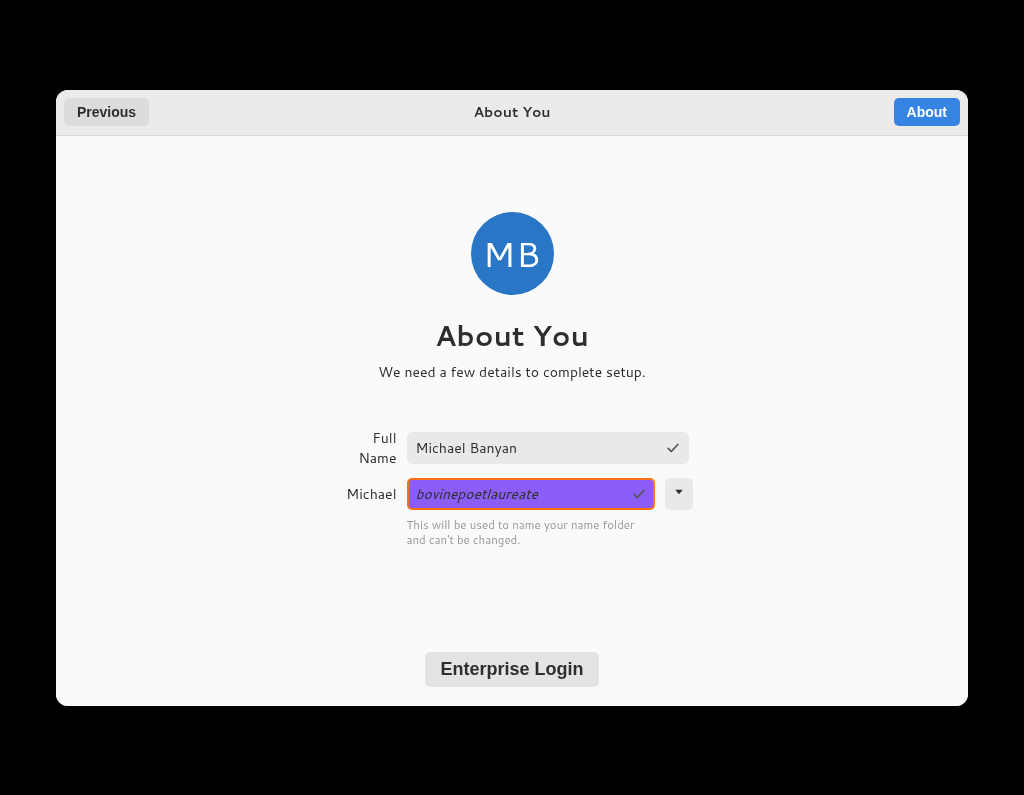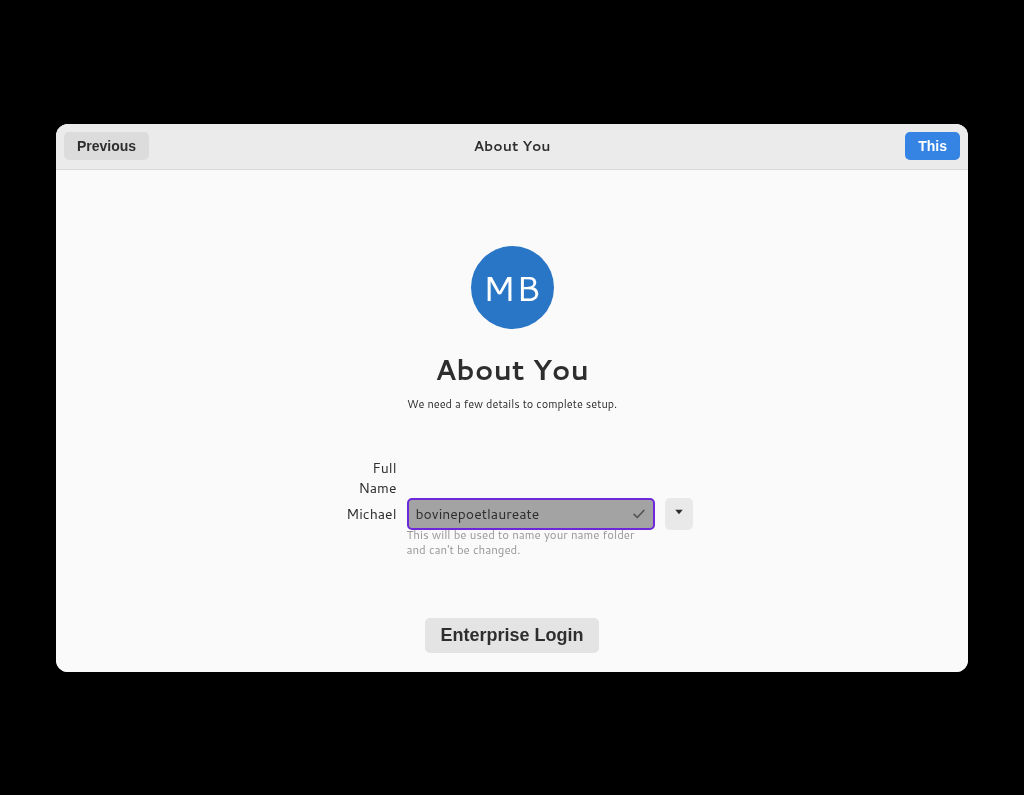--- a/index.html
+++ b/index.html
@@ -12,21 +12,21 @@
       height: 795px;
       background: #000;
       font-family: Cantarell, -apple-system, BlinkMacSystemFont, "Segoe UI", sans-serif;
       display: flex;
       align-items: center;
       justify-content: center;
       overflow: hidden;
     }
     .window {
       width: 912px;
-      height: 548px;
+      height: 616px;
       background: #fafafa;
       border-radius: 12px;
       display: flex;
       flex-direction: column;
       box-shadow: 0 0 0 1px rgba(0,0,0,0.1);
       overflow: hidden;
     }
     .header {
       height: 46px;
       background: #ebebeb;
@@ -87,27 +87,28 @@
       letter-spacing: 1px;
       margin-bottom: 20px;
     }
     .page-title {
       font-size: 28px;
       font-weight: 800;
       color: #2e2e2e;
       margin-bottom: 7px;
     }
     .page-subtitle {
-      font-size: 11px;
+      font-size: 14px;
       color: #2e2e2e;
       margin-bottom: 46px;
     }
     .form {
       display: flex;
       flex-direction: column;
+      gap: 10px;
     }
     .form-row {
       display: flex;
       align-items: center;
       gap: 10px;
     }
     .form-label {
       width: 65px;
       text-align: right;
       font-size: 14px;
@@ -123,23 +124,24 @@
       padding: 0 30px 0 8px;
       font-size: 14px;
       background: #e9e9e9;
       border: 1px solid transparent;
       border-radius: 5px;
       color: #2e2e2e;
       outline: none;
       font-family: inherit;
     }
     .input.focused {
-      background: #a3a3a3;
-      border: 2px solid #6d28d9;
+      background: #8b5cf6;
+      border: 2px solid #f97316;
       padding: 0 29px 0 7px;
+      font-style: italic;
     }
     .username-row .input-wrap {
       width: 248px;
     }
     .check-icon {
       position: absolute;
       right: 9px;
       top: 50%;
       transform: translateY(-50%);
       color: #555;
@@ -185,34 +187,42 @@
       cursor: pointer;
     }
   </style>
 </head>
 <body>
 
 <div class="window">
   <div class="header">
     <button class="btn btn-previous">Previous</button>
     <div class="header-title">About You</div>
-    <button class="btn btn-next">This</button>
+    <button class="btn btn-next">About</button>
   </div>
 
   <div class="content">
     <div class="avatar">
       <span>MB</span>
     </div>
 
     <h1 class="page-title">About You</h1>
     <p class="page-subtitle">We need a few details to complete setup.</p>
 
     <div class="form">
       <div class="form-row">
         <label class="form-label">Full Name</label>
+        <div class="input-wrap">
+          <input class="input" type="text" value="Michael Banyan" style="">
+          <span class="check-icon">
+            <svg width="14" height="14" viewBox="0 0 16 16">
+                <path fill="none" stroke="currentColor" stroke-width="2" stroke-linecap="round" stroke-linejoin="round" d="M2.5 8.5l3.5 3.5 7.5-8"></path>
+              </svg>
+          </span>
+        </div>
       </div>
 
       <div class="form-row username-row">
         <label class="form-label">Michael</label>
         <div class="input-wrap">
           <input class="input focused" type="text" value="bovinepoetlaureate" style="">
           <span class="check-icon">
             <svg width="14" height="14" viewBox="0 0 16 16">
                 <path fill="none" stroke="currentColor" stroke-width="2" stroke-linecap="round" stroke-linejoin="round" d="M2.5 8.5l3.5 3.5 7.5-8"></path>
               </svg>

